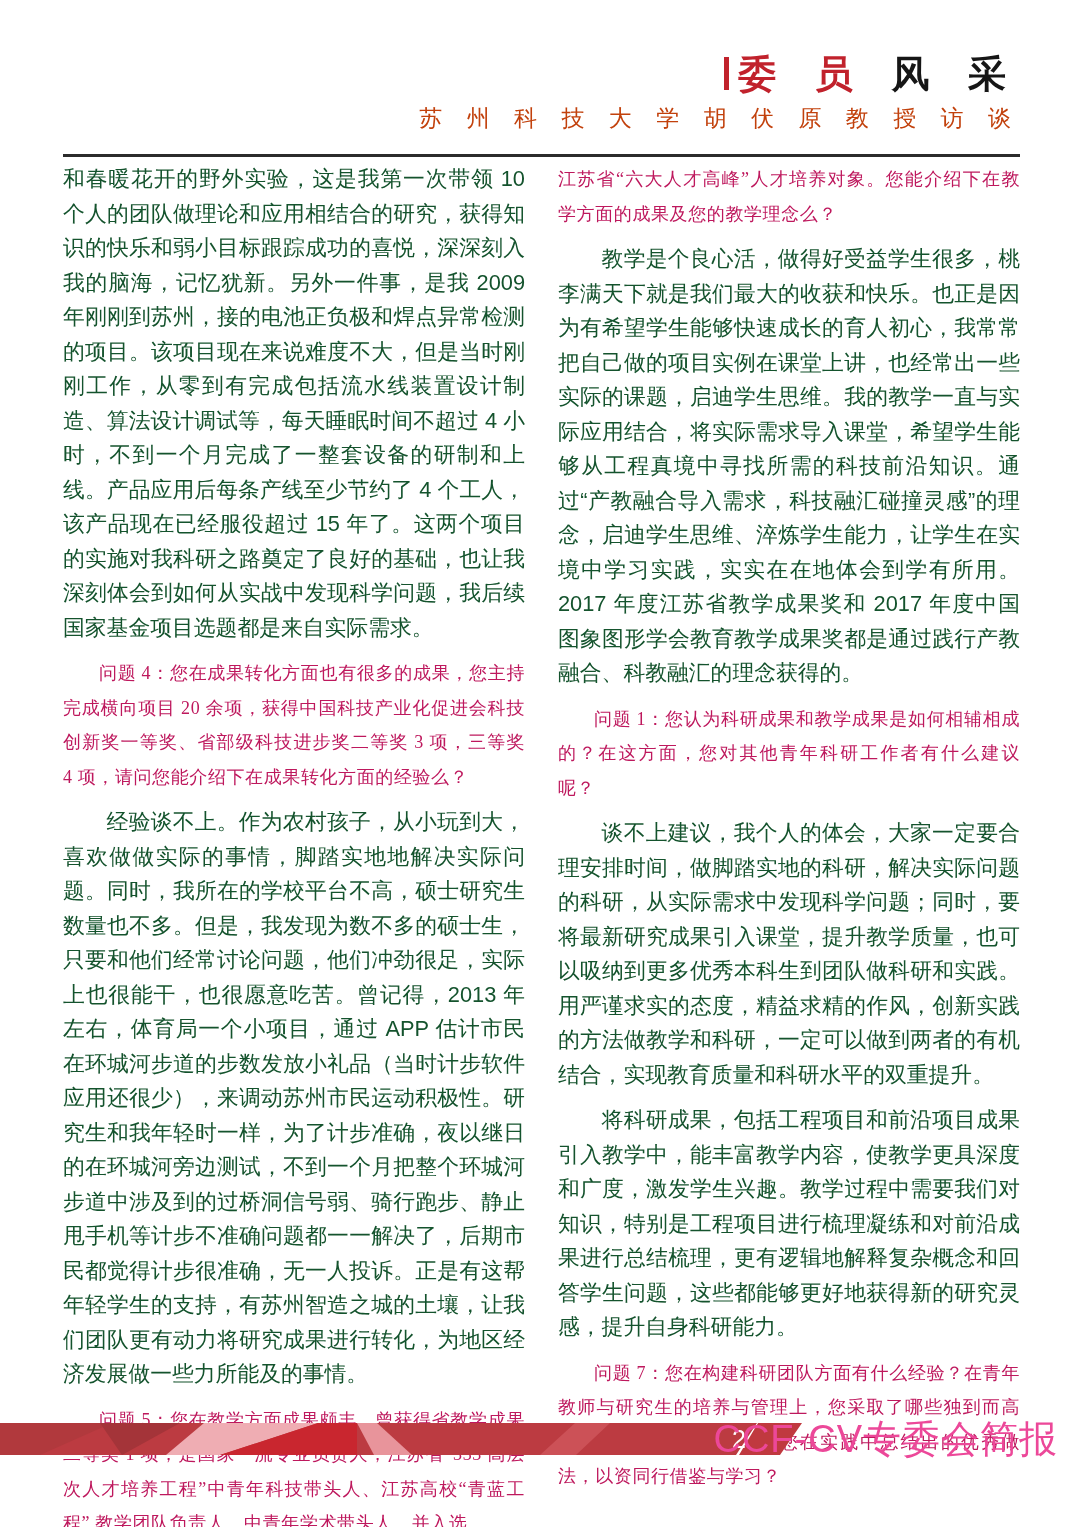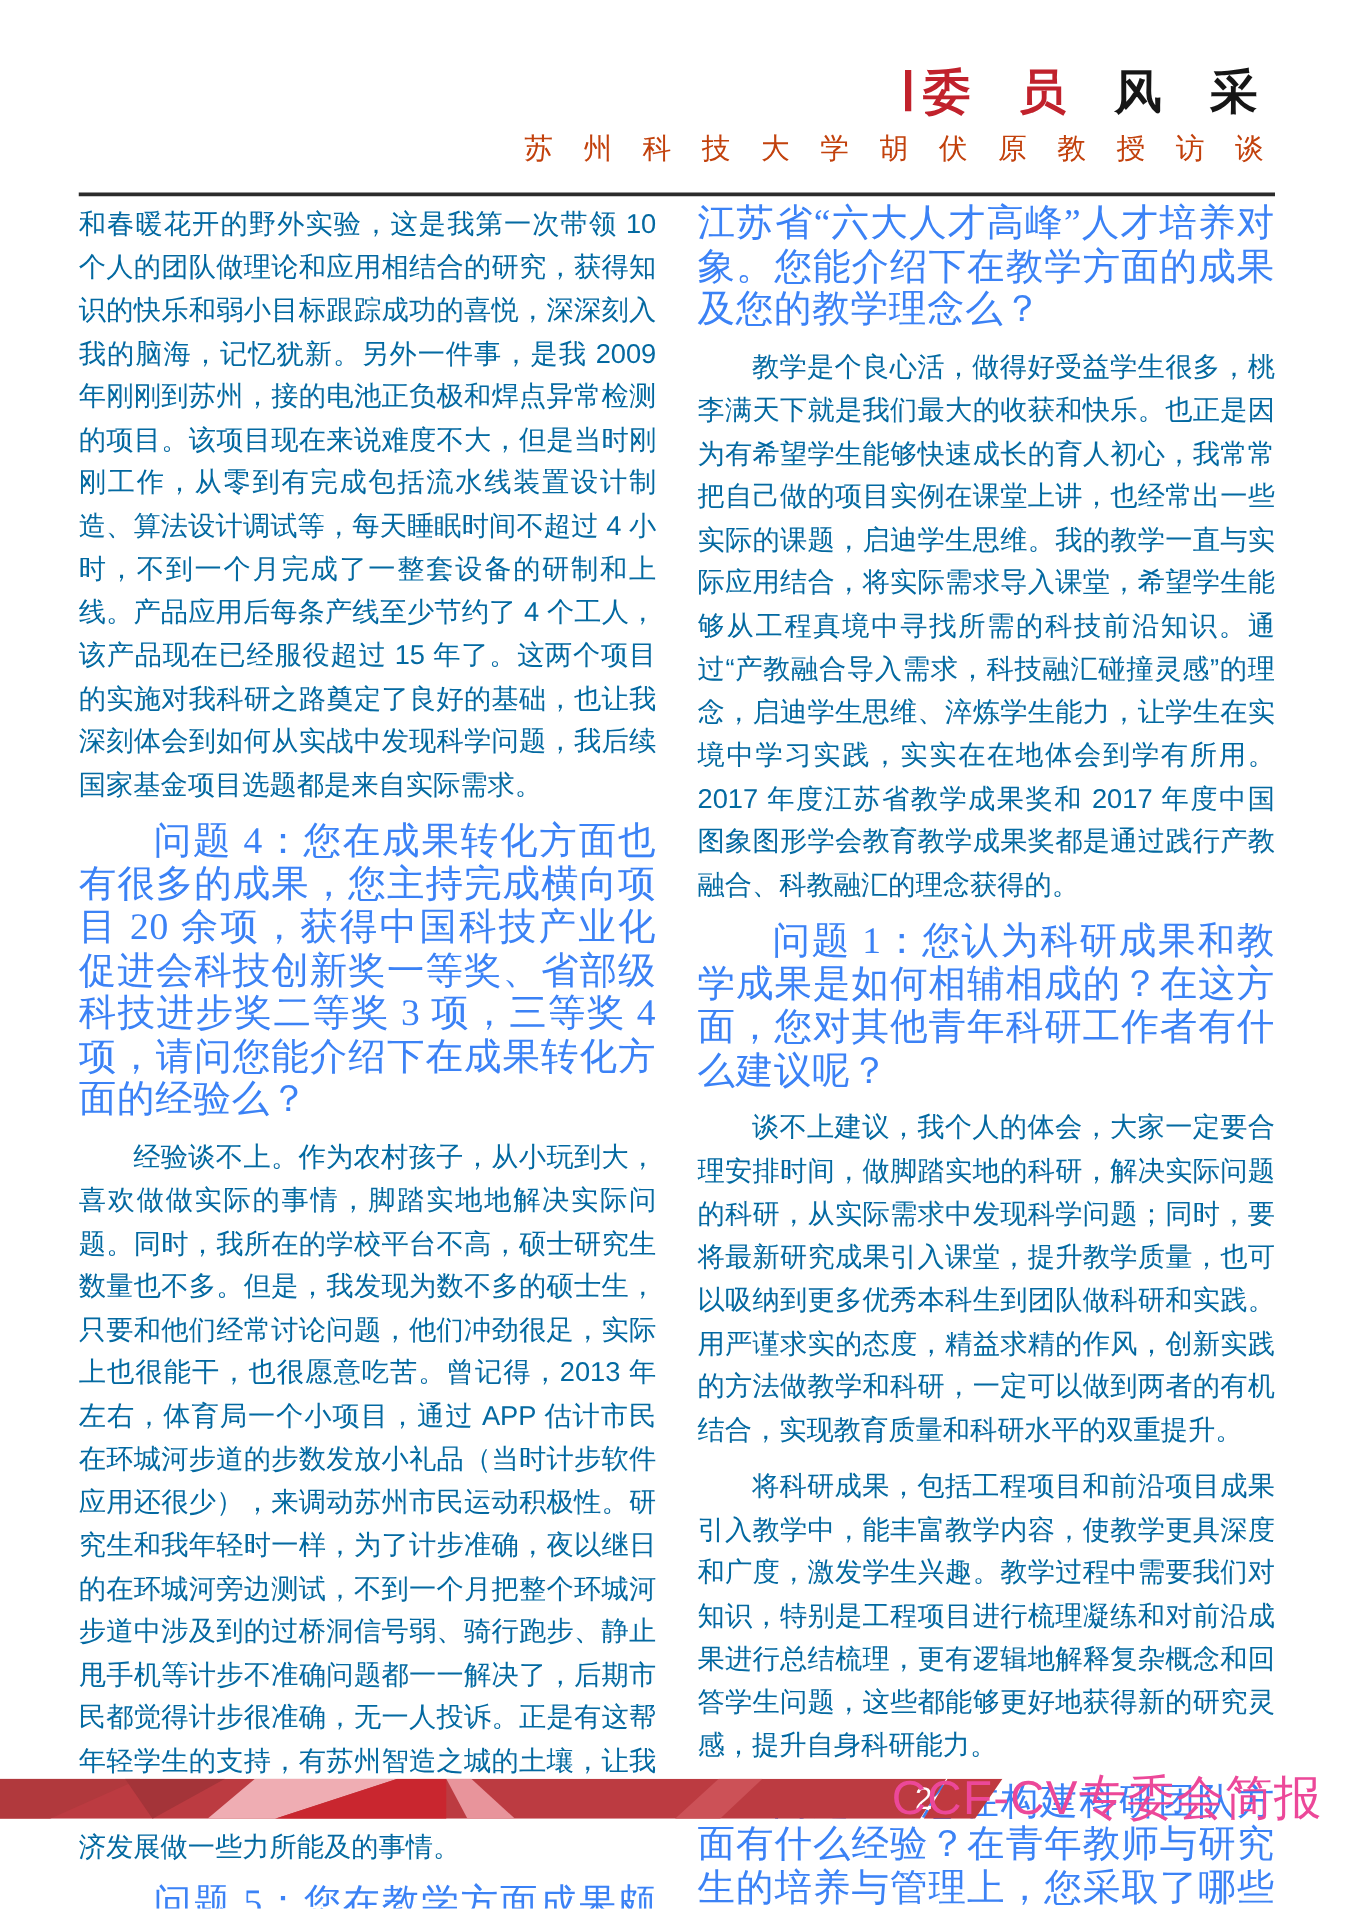--- a/index.html
+++ b/index.html
@@ -46,25 +46,25 @@
   .para{
     margin:11px 0 0 0;
     text-align:justify;
     text-indent:2em;
     line-height:34.5px;
   }
   .para:first-child{margin-top:0;}
   .para.noindent{text-indent:0;}
   .a{
     font-family:"Liberation Sans","DejaVu Sans",sans-serif;
-    color:#0369a1;font-size:21.8px;
+    color:#14532d;font-size:21.8px;
   }
   .q{
     font-family:"Liberation Serif","DejaVu Serif",serif;
-    color:#3b82f6;font-size:30px;letter-spacing:0.6px;
+    color:#be185d;font-size:18px;letter-spacing:0.6px;
   }
   
   .footer{
     position:absolute;top:1423px;left:0;width:1080px;height:32px;
   }
   .ribbon{position:absolute;left:0;top:0;}
   .pagenum{
     position:absolute;left:724px;top:0;width:30px;height:32px;
     line-height:32px;text-align:center;
     color:#ffffff;font-size:25px;

